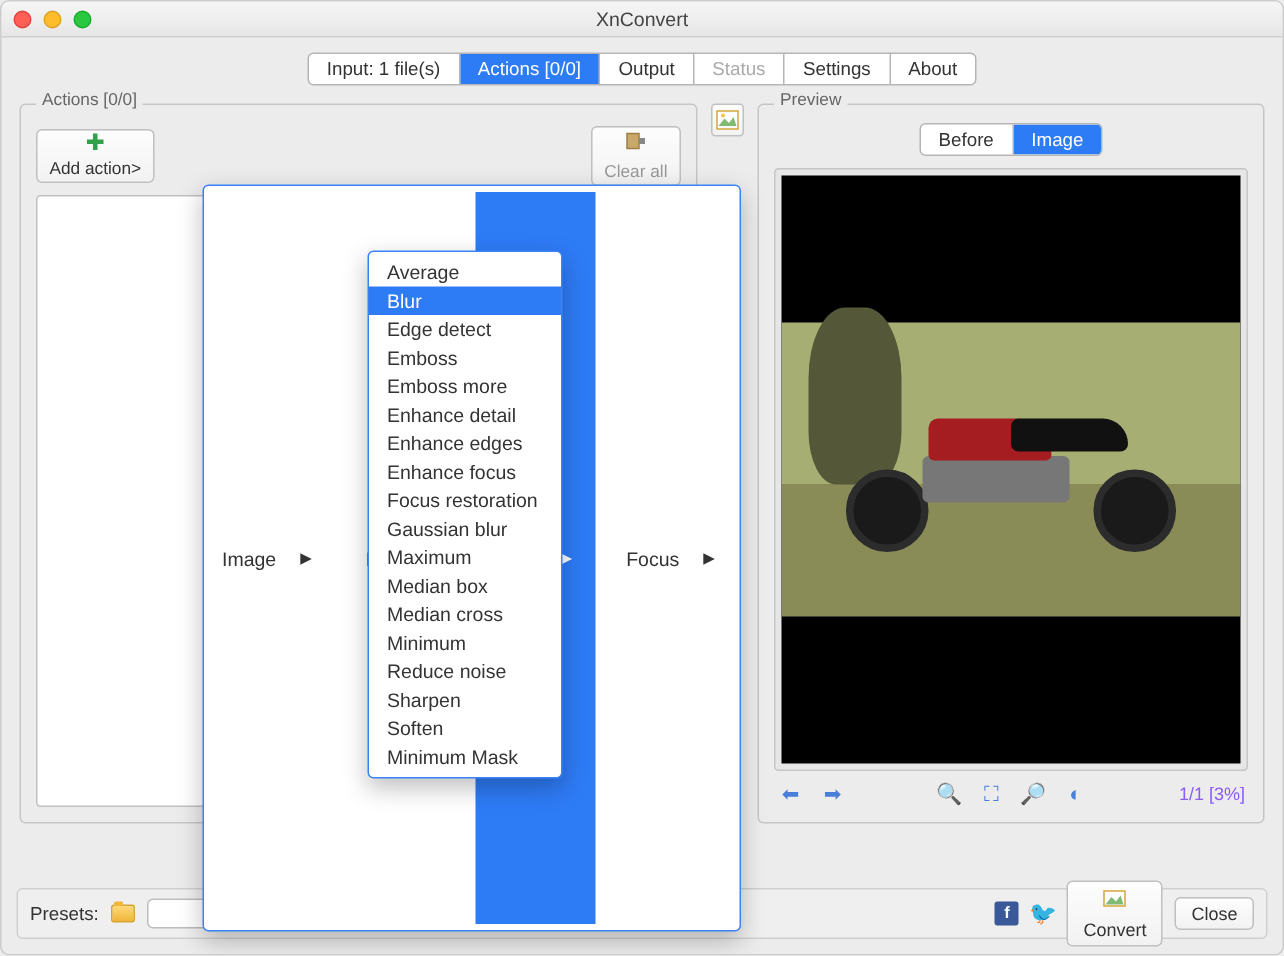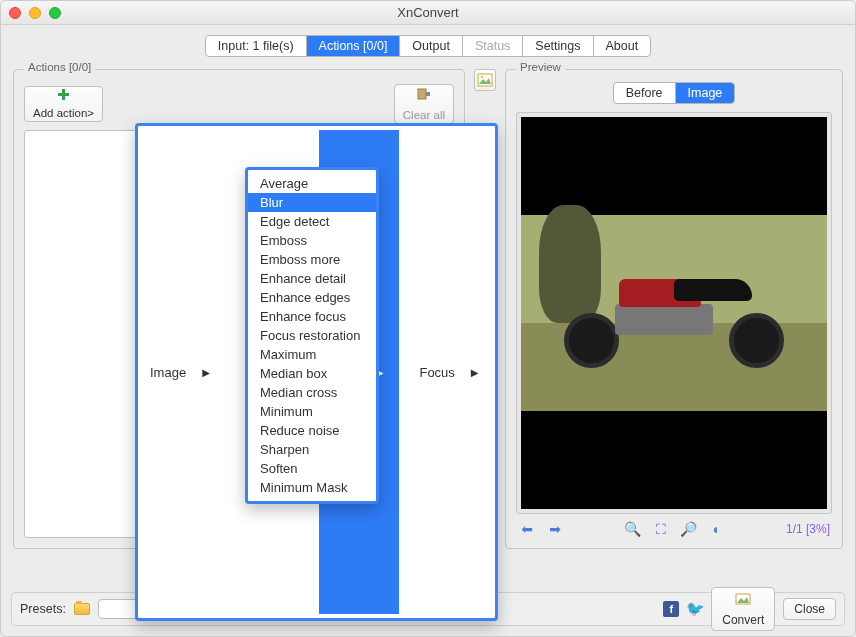--- a/index.html
+++ b/index.html
@@ -159,21 +159,21 @@
   .preset-combo .caret { position:absolute; right:5px; top:3px; color:#fff; font-size:9px; z-index:1;}
   .footer .spacer { flex:1; }
   .social { width:16px; height:16px; border-radius:2px; display:inline-flex; align-items:center; justify-content:center; color:#fff; font-size:11px; font-weight:bold;}
   .fb { background:#3b5998;}
   .tw { color:#1da1f2; font-size:15px; background:transparent;}
 
   
   .menu {
     position:absolute;
     background:#fff;
-    border:3px solid #3b82f6;
+    border:1px solid #3b82f6;
     border-radius:4px;
     box-shadow:0 6px 16px rgba(0,0,0,.25);
     padding:4px 0;
     min-width:106px;
     z-index:50;
   }
   .menu .item {
     display:flex; align-items:center; justify-content:space-between;
     padding:2px 16px 2px 12px;
     font-size:13px; color:#333;
@@ -334,20 +334,23 @@
       <div class="item">
         <span>Enhance edges</span>
       </div>
       <div class="item">
         <span>Enhance focus</span>
       </div>
       <div class="item">
         <span>Focus restoration</span>
       </div>
       <div class="item">
+        <span>Gaussian blur</span>
+      </div>
+      <div class="item">
         <span>Maximum</span>
       </div>
       <div class="item">
         <span>Median box</span>
       </div>
       <div class="item">
         <span>Median cross</span>
       </div>
       <div class="item">
         <span>Minimum</span>

